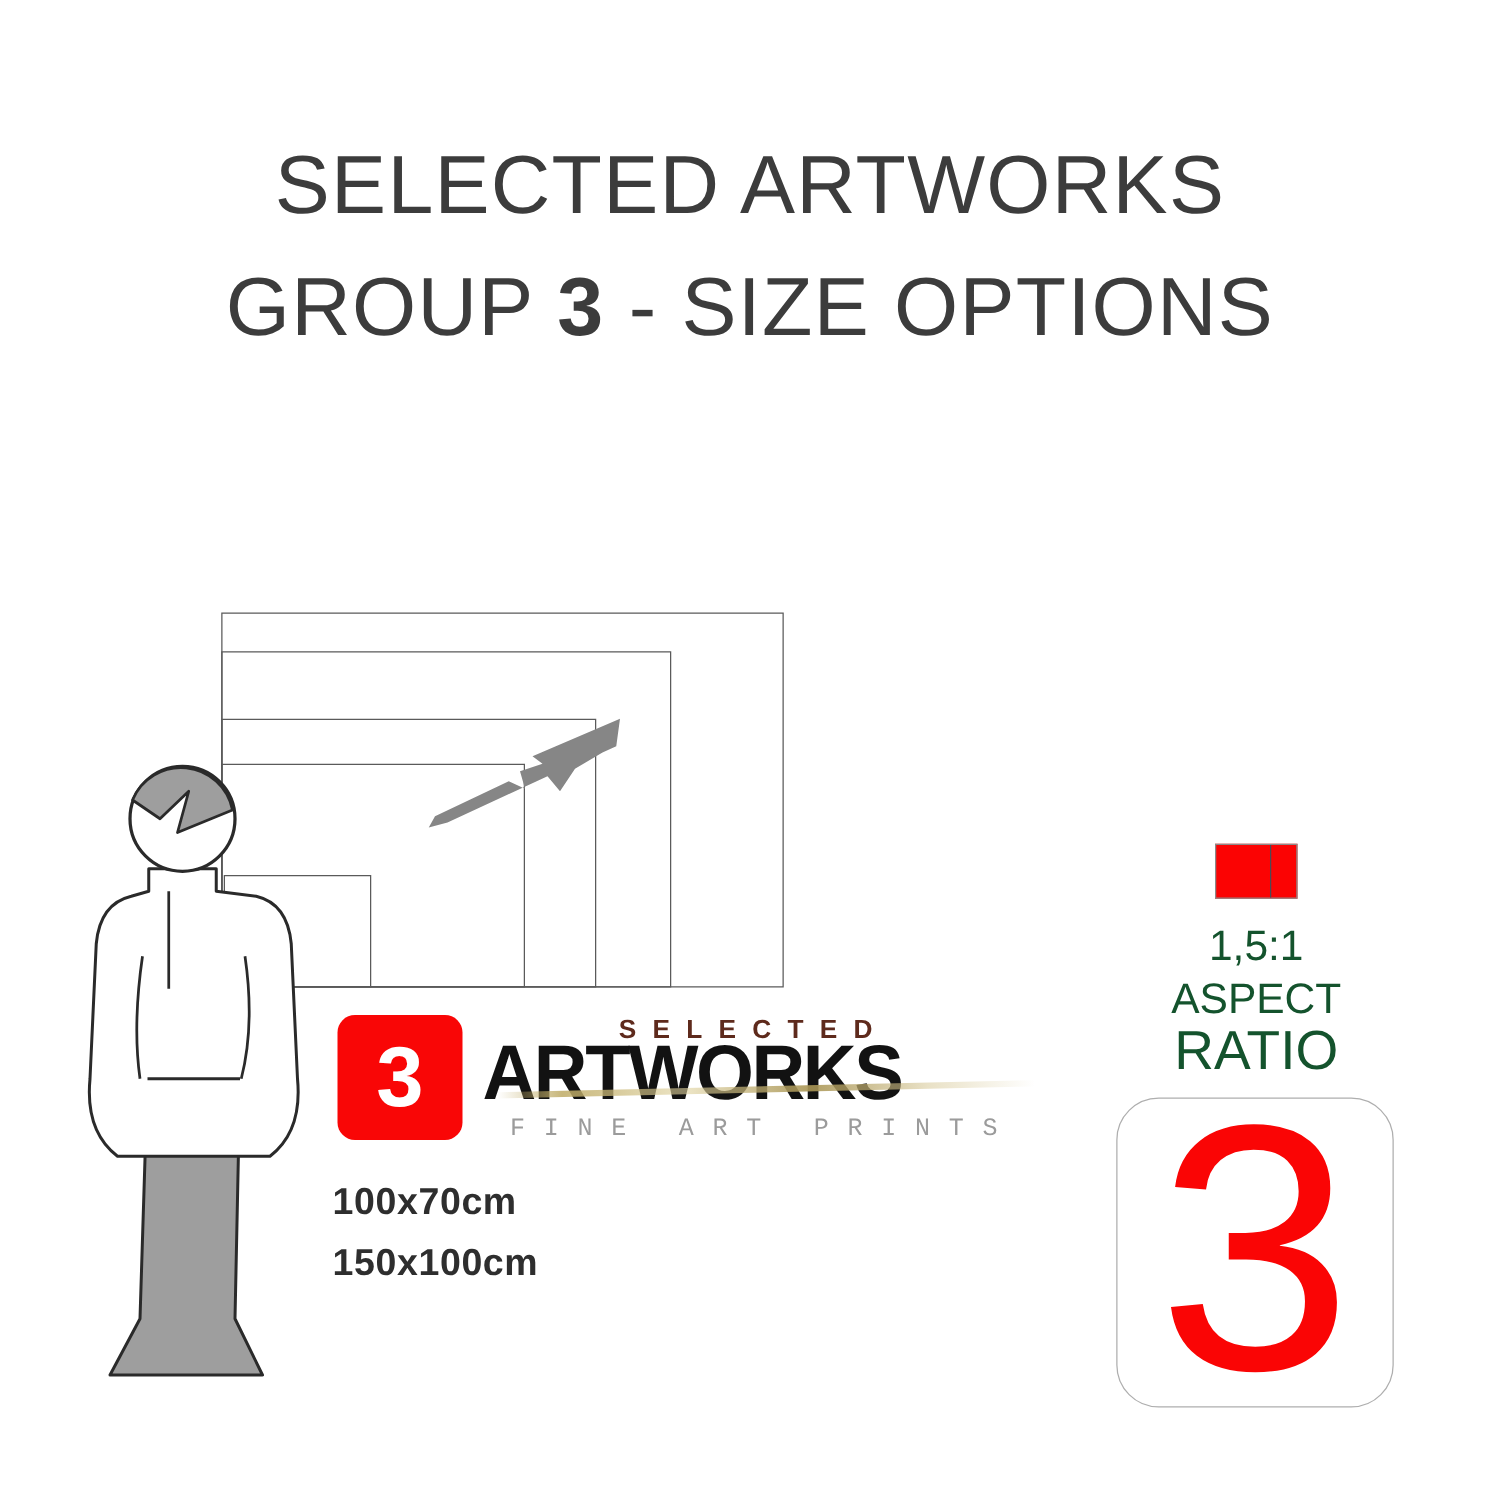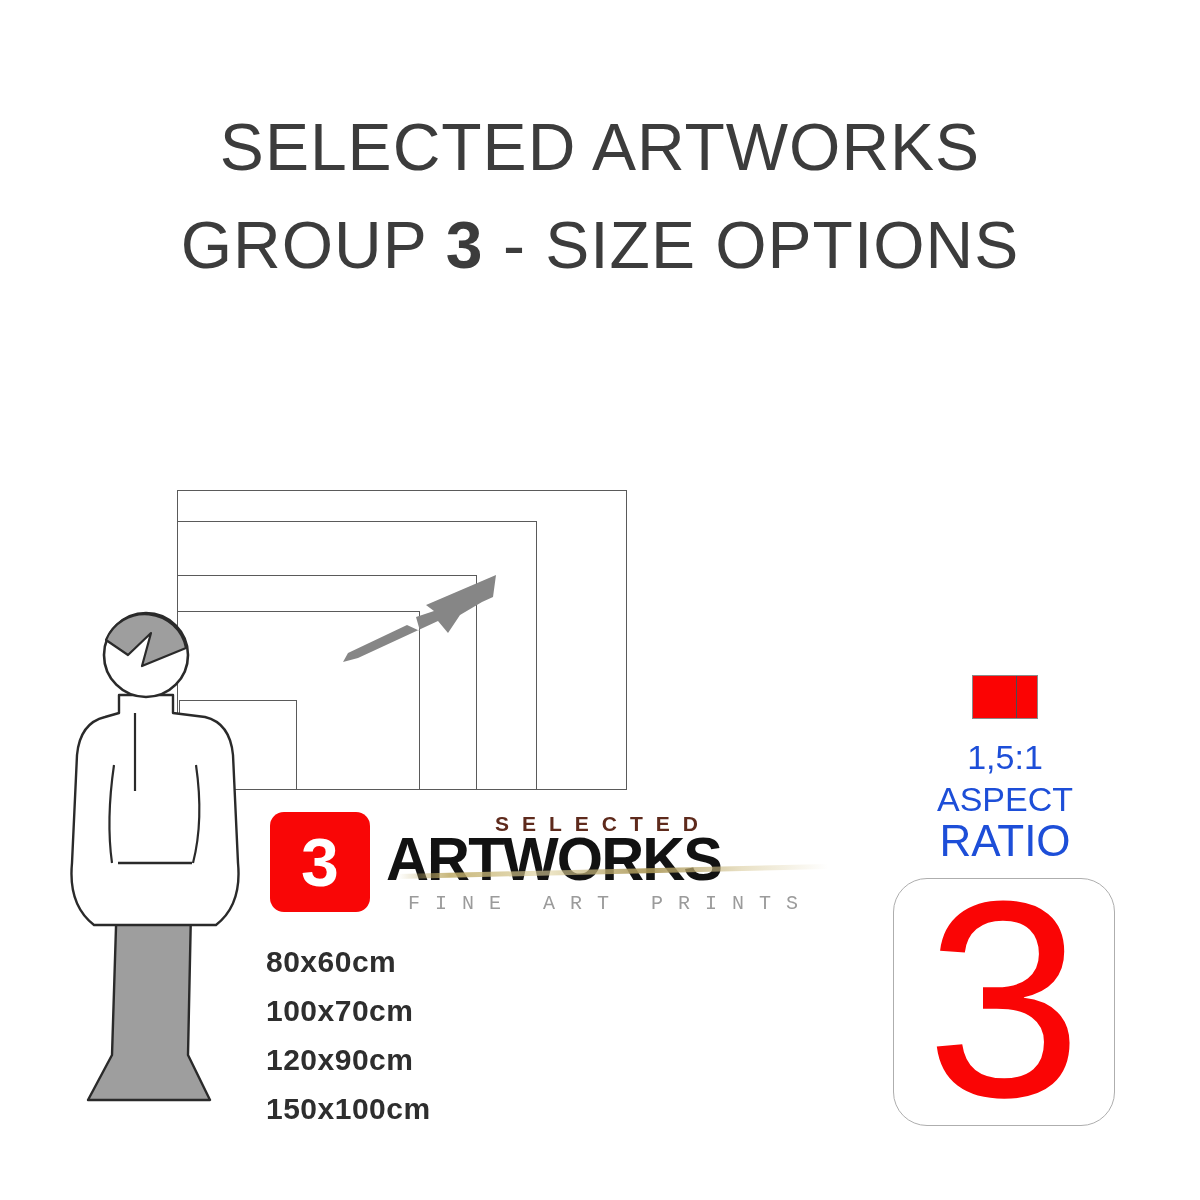--- a/index.html
+++ b/index.html
@@ -88,21 +88,21 @@
   .aspect-panel { position: absolute; left: 885px; top: 675px; width: 240px; text-align: center; }
   .aspect-swatch {
     width: 66px; height: 44px; background: #fb0303;
     border: 1.4px solid #8a8a8a;
     margin: 0 auto; position: relative;
   }
   .aspect-swatch-divider {
     position: absolute; top: 0; bottom: 0; left: 66.6%;
     width: 1.6px; background: #4b4b55;
   }
-  .aspect-text { margin-top: 17px; color: #1d4ed8; }
+  .aspect-text { margin-top: 17px; color: #14532d; }
   .aspect-ratio-value { font-size: 34px; line-height: 42px; }
   .aspect-label-1 { font-size: 34px; line-height: 42px; }
   .aspect-label-2 { font-size: 44px; line-height: 42px; }
 
   .big3-box {
     position: absolute; left: 893px; top: 878px;
     width: 222px; height: 248px;
     border: 1.3px solid #aeaeae; border-radius: 34px;
     background: #fff;
     display: flex; align-items: center; justify-content: center;
@@ -184,23 +184,21 @@
     <div class="badge-3">3</div>
     <div class="logo-mark">
       <div class="logo-selected">SELECTED</div>
       <div class="logo-artworks">ARTWORKS</div>
       <div class="logo-stroke"></div>
       <div class="logo-fineart">FINE ART PRINTS</div>
     </div>
   </div>
 
   <div class="size-list">
-    <div class="size-item">80x60cm</div>
     <div class="size-item">100x70cm</div>
-    <div class="size-item">120x90cm</div>
     <div class="size-item">150x100cm</div>
   </div>
 
   <div class="aspect-panel">
     <div class="aspect-swatch">
       <div class="aspect-swatch-divider"></div>
     </div>
     <div class="aspect-text">
       <div class="aspect-ratio-value">1,5:1</div>
       <div class="aspect-label-1">ASPECT</div>

